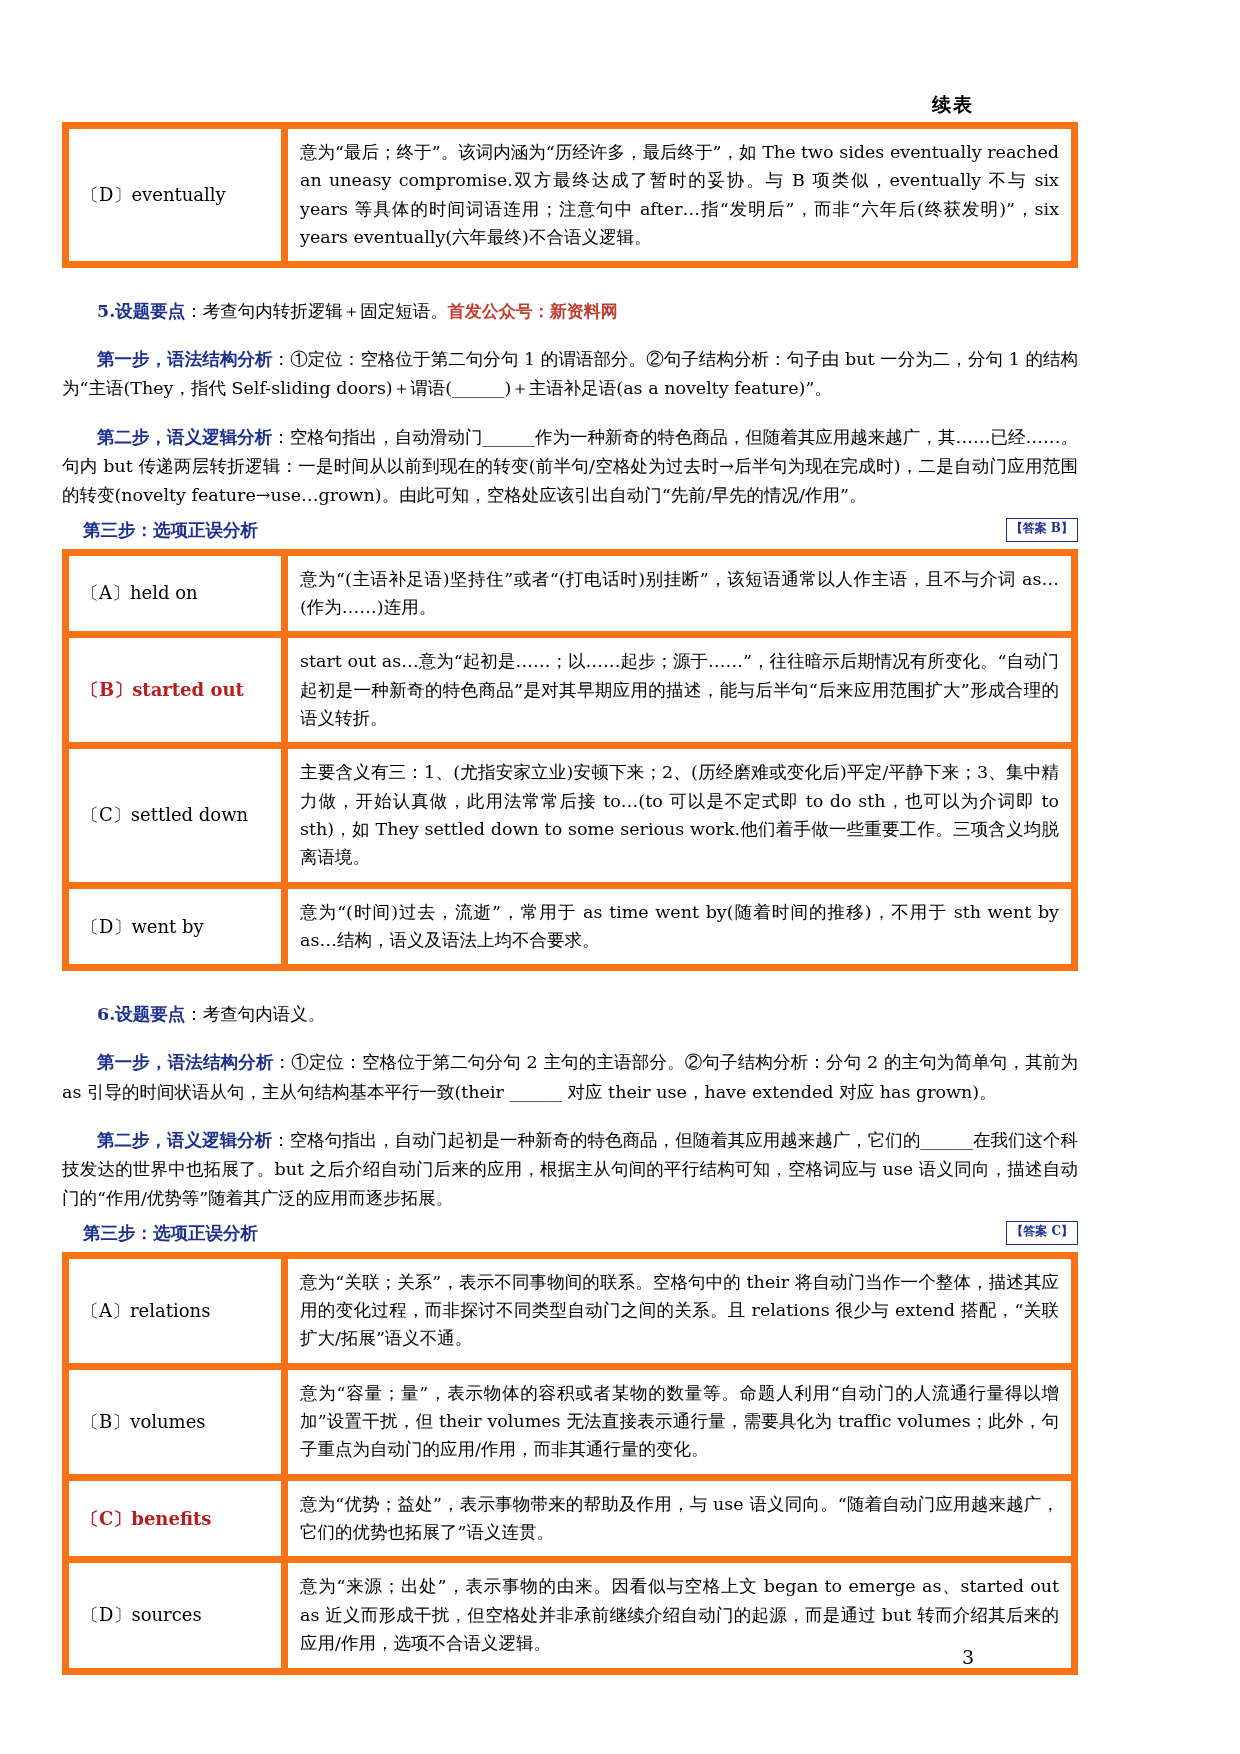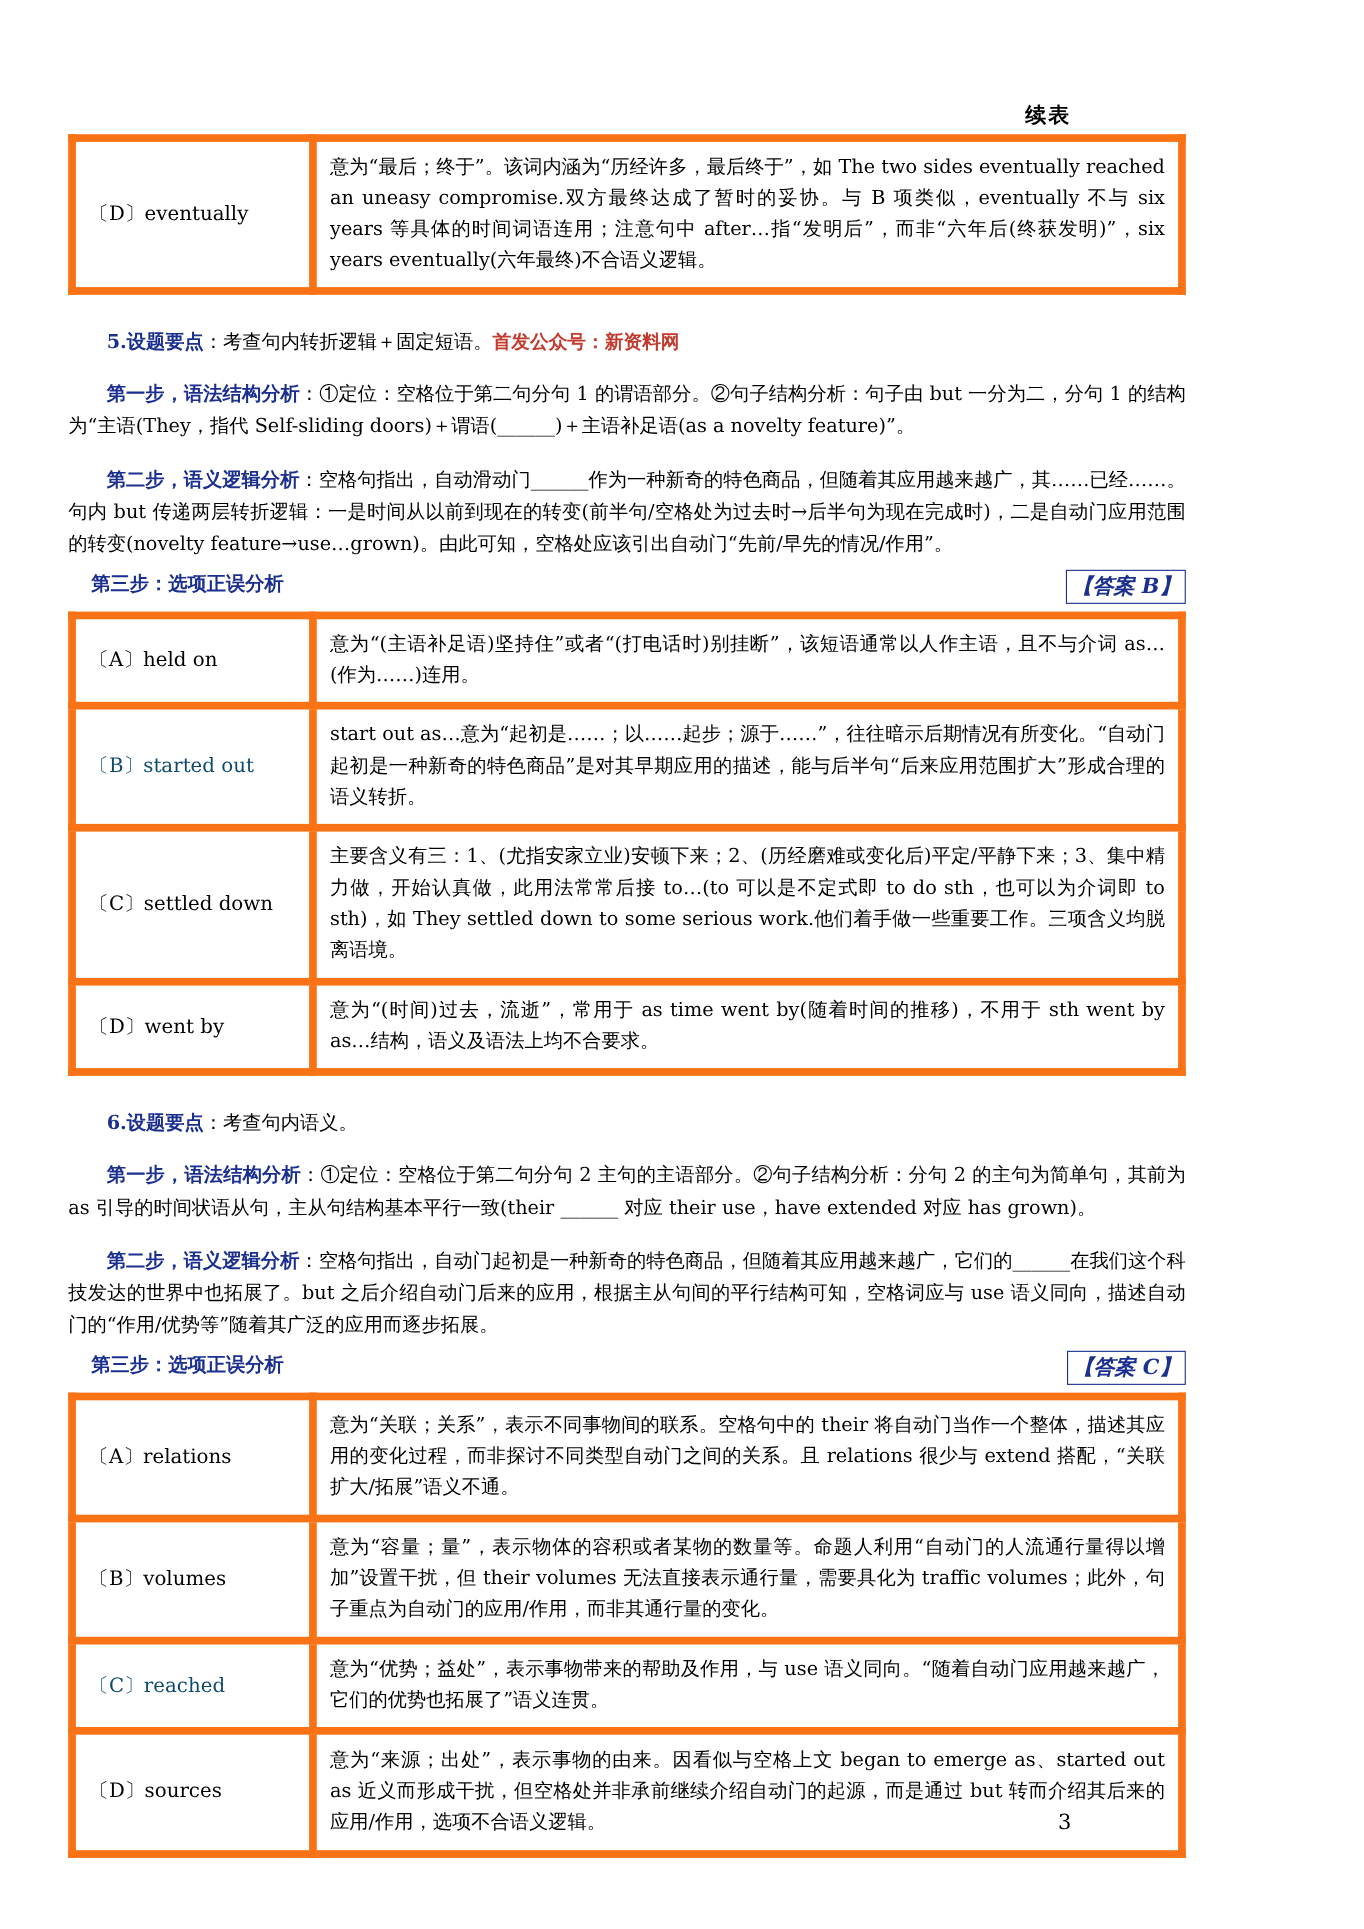--- a/index.html
+++ b/index.html
@@ -41,44 +41,43 @@
     font-size:17.5px;
     line-height:1.62;
   }
   table.exp td.opt{
     width:188px;
     text-align:left;
     white-space:nowrap;
     font-size:18px;
   }
   table.exp td.opt.correct{
-    color:#0c4a6e;
-    font-weight:normal;
+    color:#b91c1c;
+    font-weight:bold;
   }
   table.exp td.desc{
     text-align:justify;
     text-justify:inter-ideograph;
   }
   .para{
     font-size:17.5px;
     line-height:1.66;
     text-align:justify;
     text-justify:inter-ideograph;
     margin:19px 0 0 0;
   }
   .indent2{ text-indent:2em; }
   .blue{ color:#1b2f8f; font-weight:bold; }
   .ans{
     color:#1b2f8f;
     font-weight:bold;
-    font-size:19px;
+    font-size:12px;
     border:1.5px solid #1b2f8f;
     padding:1px 4px 2px 4px;
     white-space:nowrap;
-    font-style:italic;
   }
   .row-ans{
     display:flex;
     justify-content:space-between;
     margin-top:8px;
     margin-bottom:7px;
   }
   .row-ans .lbl{ font-size:17.5px; padding-left:1.2em;}
   .spacer-sm{ height:10px; }
   .wm{
@@ -177,21 +176,21 @@
       <tbody>
           <tr>
         <td class="opt">〔A〕relations</td>
         <td class="desc">意为“关联；关系”，表示不同事物间的联系。空格句中的 their 将自动门当作一个整体，描述其应用的变化过程，而非探讨不同类型自动门之间的关系。且 relations 很少与 extend 搭配，“关联扩大/拓展”语义不通。</td>
       </tr>
       <tr>
         <td class="opt">〔B〕volumes</td>
         <td class="desc">意为“容量；量”，表示物体的容积或者某物的数量等。命题人利用“自动门的人流通行量得以增加”设置干扰，但 their volumes 无法直接表示通行量，需要具化为 traffic volumes；此外，句子重点为自动门的应用/作用，而非其通行量的变化。</td>
       </tr>
       <tr>
-        <td class="opt correct">〔C〕reached</td>
+        <td class="opt correct">〔C〕benefits</td>
         <td class="desc">意为“优势；益处”，表示事物带来的帮助及作用，与 use 语义同向。“随着自动门应用越来越广，它们的优势也拓展了”语义连贯。</td>
       </tr>
       <tr>
         <td class="opt">〔D〕sources</td>
         <td class="desc">意为“来源；出处”，表示事物的由来。因看似与空格上文 began to emerge as、started out as 近义而形成干扰，但空格处并非承前继续介绍自动门的起源，而是通过 but 转而介绍其后来的应用/作用，选项不合语义逻辑。</td>
       </tr>
     </tbody>
       </table>
 
   </div>

